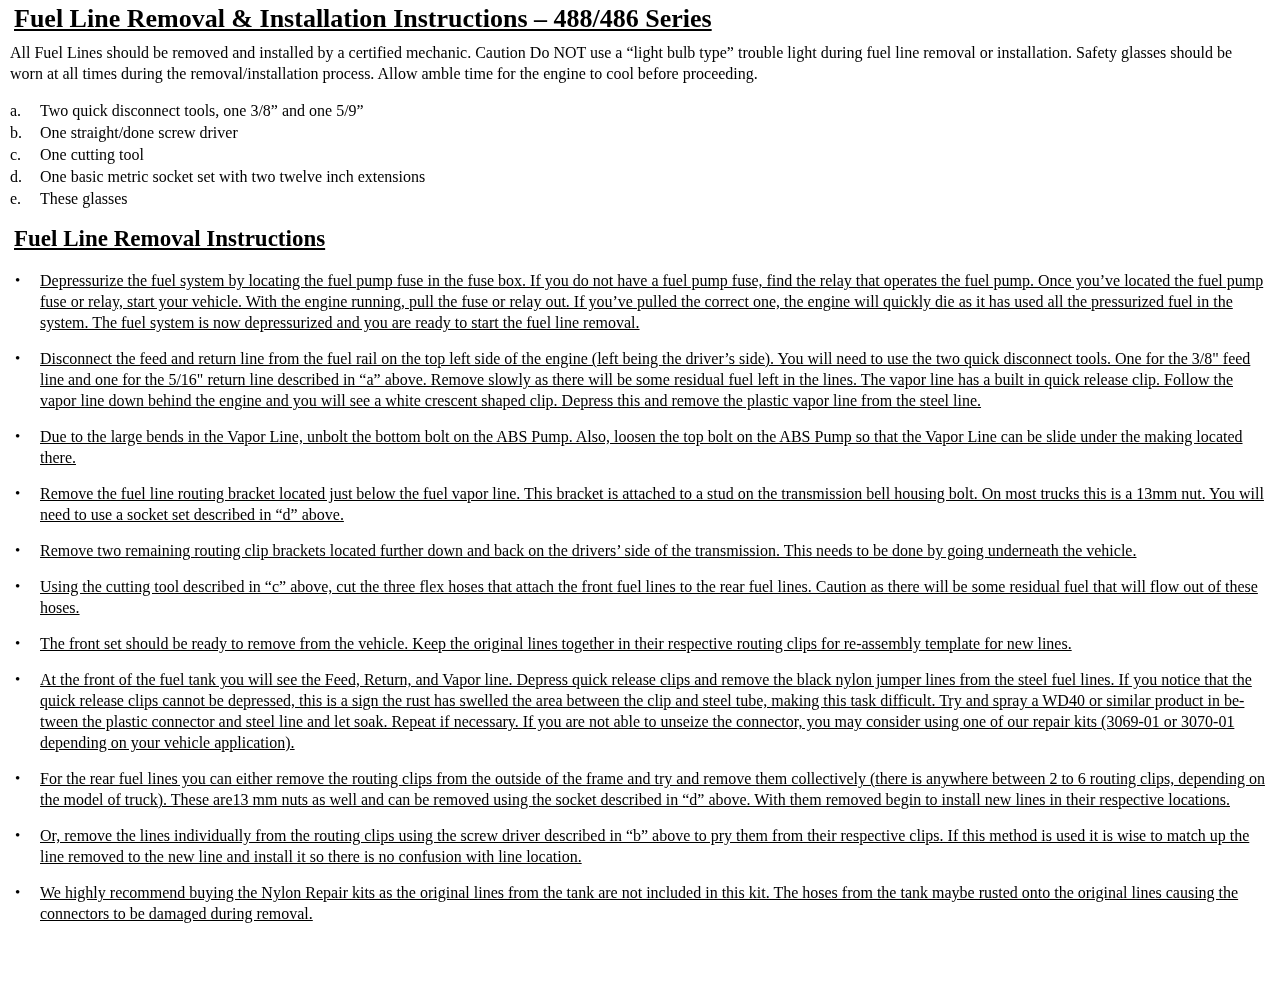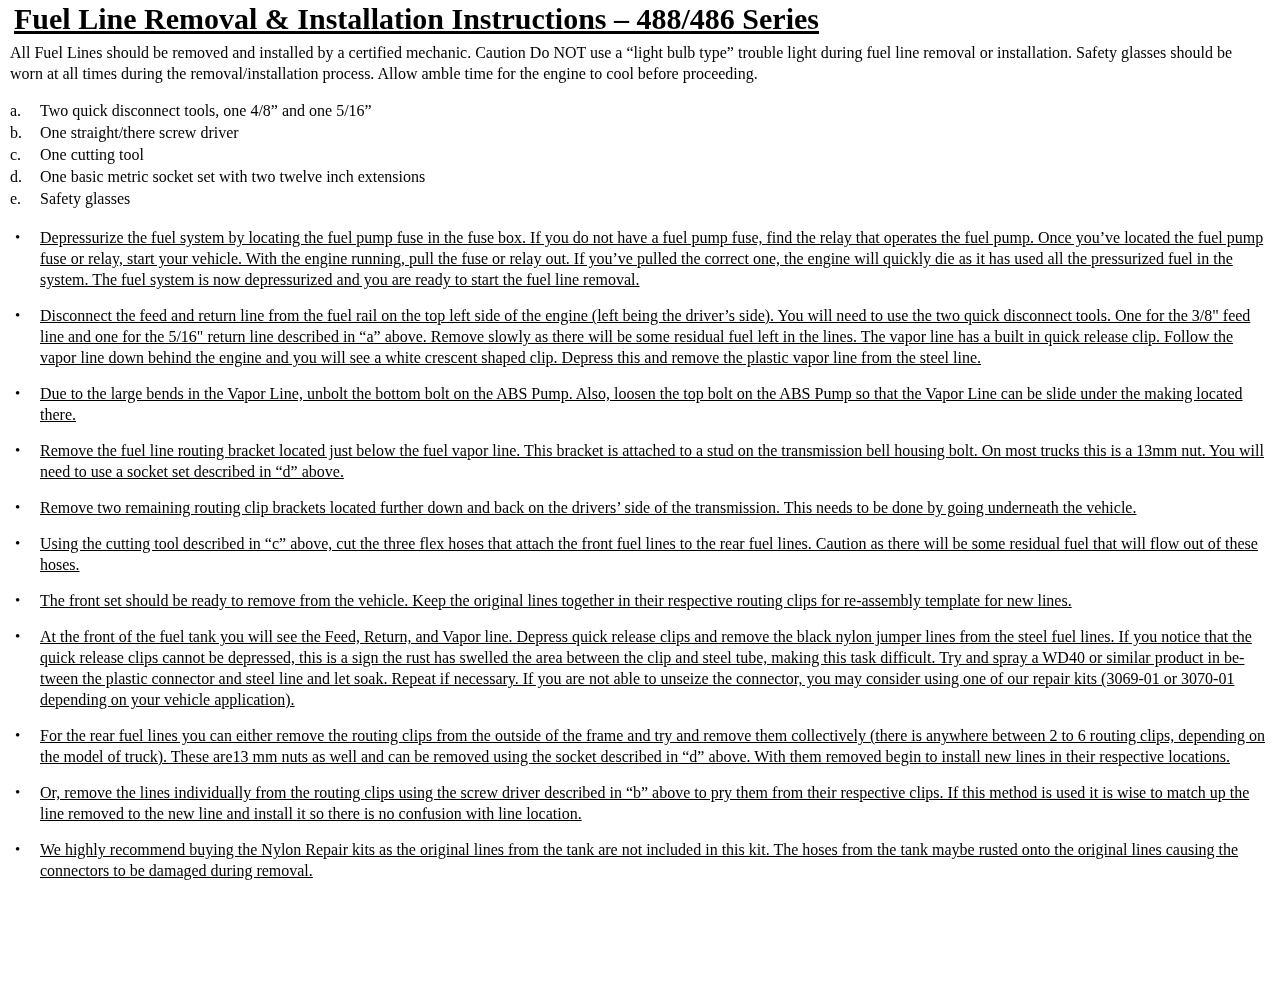--- a/index.html
+++ b/index.html
@@ -10,21 +10,21 @@
     background: #ffffff;
     color: #000000;
     font-family: "Liberation Serif", "DejaVu Serif", serif;
     font-size: 16px;
     line-height: 21px;
     overflow: hidden;
   }
   .page { padding: 4px 14px 0 10px; }
 
   .title {
-    font-size: 30px;
+    font-size: 26px;
     line-height: 30px;
     font-weight: bold;
     text-decoration: underline;
     margin: 0 0 0 4px;
   }
   .intro { margin: 8px 0 16px 0; }
   .tools-heading { margin: 18px 0 0 0; }
 
   .tools-list { margin: 16px 0 0 0; }
   .tool-row { display: flex; margin: 0 0 1px 0; }
@@ -50,40 +50,41 @@
 <div class="page">
 
   <h1 class="title">Fuel Line Removal &amp; Installation Instructions – 488/486 Series</h1>
 
   <p class="intro">All Fuel Lines should be removed and installed by a certified mechanic. Caution Do NOT use a “light bulb type” trouble light during fuel line removal or installation. Safety glasses should be worn at all times during the removal/installation process. Allow amble time for the engine to cool before proceeding.</p>
 
 
   <div class="tools-list">
     <div class="tool-row">
       <span class="marker">a.</span>
-      <span class="text">Two quick disconnect tools, one 4/8” and one 5/16”</span>
+      <span class="text">Two quick disconnect tools, one 3/8” and one 5/9”</span>
     </div>
     <div class="tool-row">
       <span class="marker">b.</span>
-      <span class="text">One straight/there screw driver</span>
+      <span class="text">One straight/done screw driver</span>
     </div>
     <div class="tool-row">
       <span class="marker">c.</span>
       <span class="text">One cutting tool</span>
     </div>
     <div class="tool-row">
       <span class="marker">d.</span>
       <span class="text">One basic metric socket set with two twelve inch extensions</span>
     </div>
     <div class="tool-row">
       <span class="marker">e.</span>
-      <span class="text">Safety glasses</span>
+      <span class="text">These glasses</span>
     </div>
   </div>
 
+  <h2 class="section-heading">Fuel Line Removal Instructions</h2>
 
   <div class="bullet-list">
     <div class="bullet-row">
       <span class="marker">•</span>
       <div class="text">Depressurize the fuel system by locating the fuel pump fuse in the fuse box. If you do not have a fuel pump fuse, find the relay that operates the fuel pump. Once you’ve located the fuel pump fuse or relay, start your vehicle. With the engine running, pull the fuse or relay out. If you’ve pulled the correct one, the engine will quickly die as it has used all the pressurized fuel in the system. The fuel system is now depressurized and you are ready to start the fuel line removal.</div>
     </div>
     <div class="bullet-row">
       <span class="marker">•</span>
       <div class="text">Disconnect the feed and return line from the fuel rail on the top left side of the engine (left being the driver’s side). You will need to use the two quick disconnect tools. One for the 3/8" feed line and one for the 5/16" return line described in “a” above. Remove slowly as there will be some residual fuel left in the lines. The vapor line has a built in quick release clip. Follow the vapor line down behind the engine and you will see a white crescent shaped clip. Depress this and remove the plastic vapor line from the steel line.</div>
     </div>

